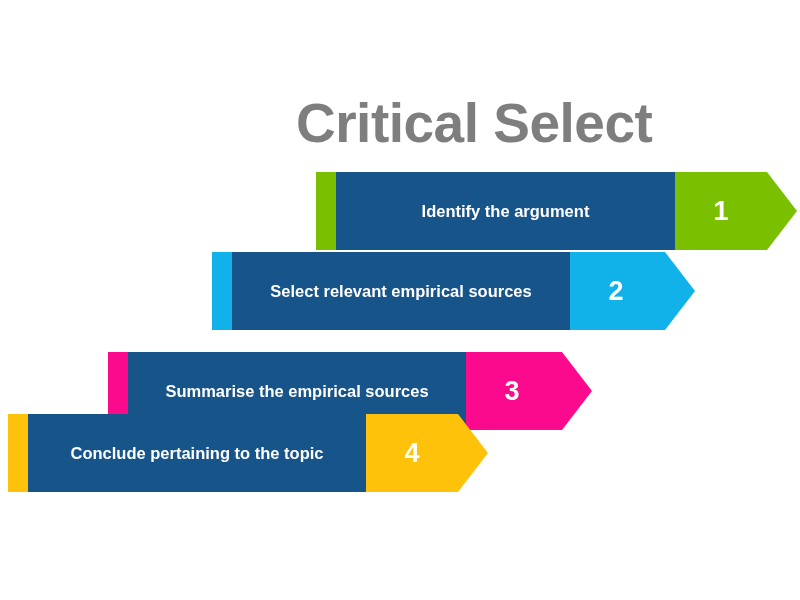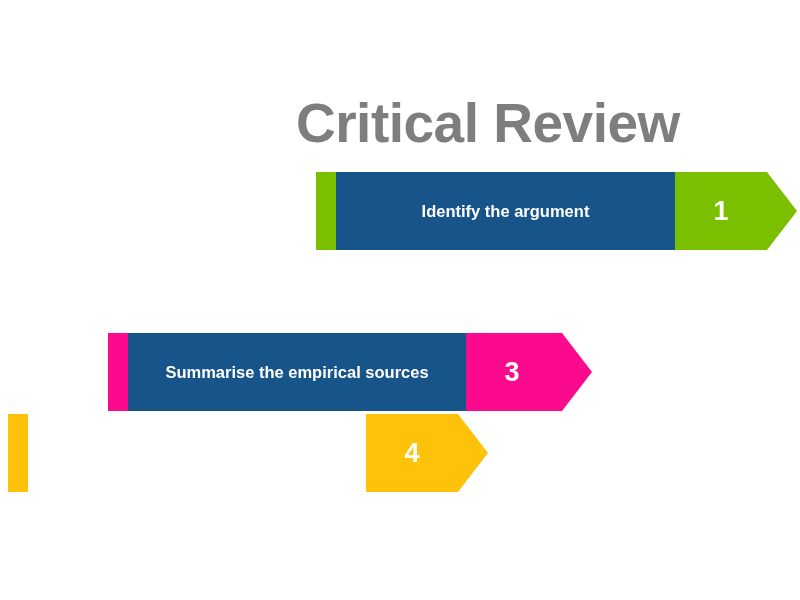--- a/index.html
+++ b/index.html
@@ -107,56 +107,68 @@
 
   
   #step-1 { left: 316px; top: 172px; width: 481px; }
   #step-1 .step-body  { left: 20px; width: 339px; }
   #step-1 .step-arrow { left: 359px; width: 122px; }
 
   #step-2 { left: 212px; top: 252px; width: 483px; }
   #step-2 .step-body  { left: 20px; width: 338px; }
   #step-2 .step-arrow { left: 358px; width: 125px; }
 
-  #step-3 { left: 108px; top: 333px; width: 484px; }
+  #step-3 { left: 108px; top: 352px; width: 484px; }
   #step-3 .step-body  { left: 20px; width: 338px; }
   #step-3 .step-arrow { left: 358px; width: 126px; }
 
   #step-4 { left: 8px; top: 414px; width: 480px; }
   #step-4 .step-body  { left: 20px; width: 338px; }
   #step-4 .step-arrow { left: 358px; width: 122px; }
 </style>
 </head>
 <body>
 
 <div id="slide" style="background-color: rgb(255, 255, 255);">
 
-  <div id="slide-title" style="color: rgb(126, 126, 126);">Critical Review</div>
+  <div id="slide-title" style="color: rgb(126, 126, 126);">Critical Select</div>
 
   <div class="step" id="step-1">
     <div class="step-accent" style="background-color: rgb(122, 192, 0);"></div>
     <div class="step-body" style="background-color: rgb(23, 84, 138);">
       <div class="step-label">Identify the argument</div>
     </div>
     <div class="step-arrow" style="background-color: rgb(122, 192, 0);">
       <div class="step-number">1</div>
     </div>
   </div>
 
+  <div class="step" id="step-2">
+    <div class="step-accent" style="background-color: rgb(17, 178, 234);"></div>
+    <div class="step-body" style="background-color: rgb(23, 84, 138);">
+      <div class="step-label">Select relevant empirical sources</div>
+    </div>
+    <div class="step-arrow" style="background-color: rgb(17, 178, 234);">
+      <div class="step-number">2</div>
+    </div>
+  </div>
 
   <div class="step" id="step-3">
     <div class="step-accent" style="background-color: rgb(252, 10, 142);"></div>
     <div class="step-body" style="background-color: rgb(23, 84, 138);">
       <div class="step-label">Summarise the empirical sources</div>
     </div>
     <div class="step-arrow" style="background-color: rgb(252, 10, 142);">
       <div class="step-number">3</div>
     </div>
   </div>
 
   <div class="step" id="step-4">
     <div class="step-accent" style="background-color: rgb(255, 194, 10);"></div>
+    <div class="step-body" style="background-color: rgb(23, 84, 138);">
+      <div class="step-label">Conclude pertaining to the topic</div>
+    </div>
     <div class="step-arrow" style="background-color: rgb(255, 194, 10);">
       <div class="step-number">4</div>
     </div>
   </div>
 
 </div>
 
 </body></html>

